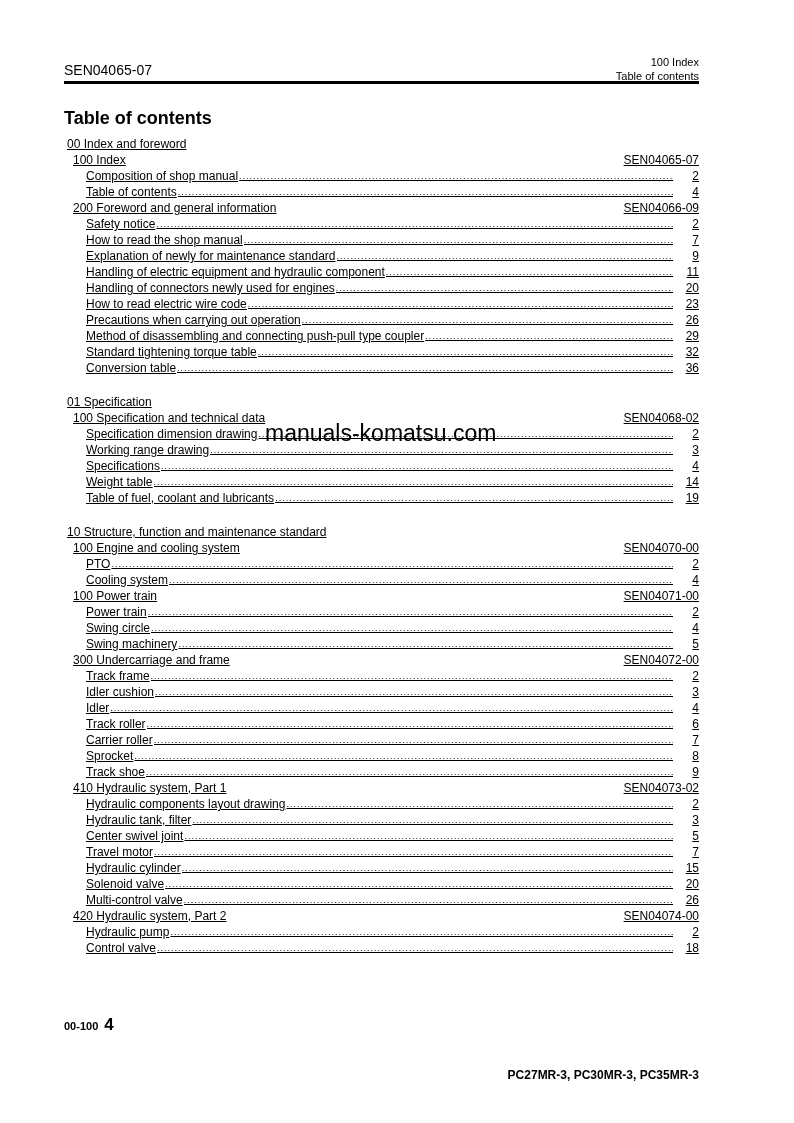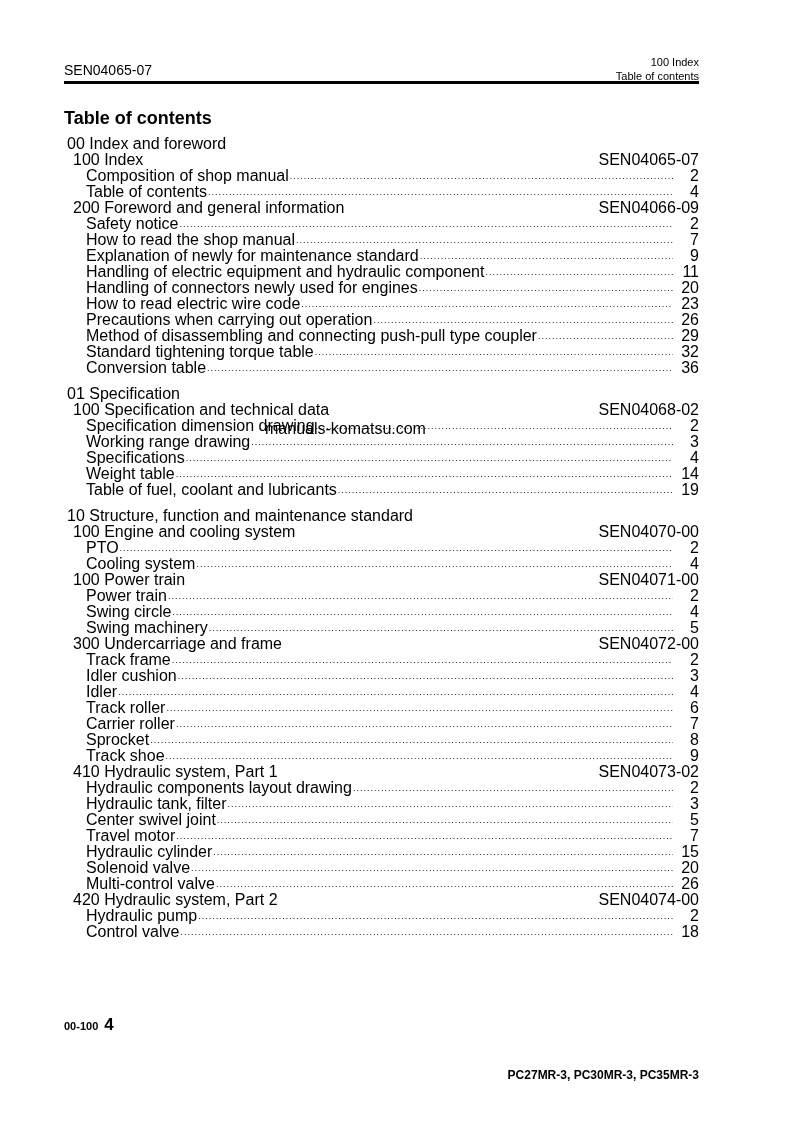--- a/index.html
+++ b/index.html
@@ -1,30 +1,30 @@
 <!DOCTYPE html>
 <html><head>
 <meta charset="utf-8">
 <style>
   html, body { margin: 0; padding: 0; background: #ffffff; }
   body { width: 794px; height: 1123px; position: relative; font-family: "Liberation Sans", sans-serif; color: #000; overflow: hidden; }
   .hdr-left { position: absolute; left: 64px; top: 62px; font-size: 14px; }
   .hdr-right { position: absolute; right: 95px; top: 55px; font-size: 11px; text-align: right; line-height: 14px; }
   .hdr-rule { position: absolute; left: 64px; top: 81px; width: 635px; height: 3px; background: #000; }
   .page-title { position: absolute; left: 64px; top: 108px; font-size: 18px; font-weight: bold; }
-  .toc { position: absolute; left: 64px; top: 136px; width: 635px; font-size: 16px; }
+  .toc { position: absolute; left: 64px; top: 136px; width: 635px; font-size: 12px; text-decoration: underline; }
   .chapter { height: 16px; line-height: 16px; padding-left: 3px; }
-  .chapter.gap { margin-top: 10px; }
+  .chapter.gap { margin-top: 18px; }
   .section { display: flex; justify-content: space-between; height: 16px; line-height: 16px; padding-left: 9px; }
   .entry { display: flex; align-items: flex-end; height: 16px; line-height: 16px; padding-left: 22px; }
   .entry .t { white-space: nowrap; }
   .entry .dots { flex: 1; overflow: hidden; white-space: nowrap; margin: 0 4px 0 1px; letter-spacing: 1px; font-size: 9px; }
   .entry .dots::after { content: "................................................................................................................................................................................................................................................................................................"; }
   .entry .p { min-width: 22px; text-align: right; }
-  .watermark { position: absolute; left: 265px; top: 420px; font-size: 16px; color: #000; background: transparent; }
+  .watermark { position: absolute; left: 265px; top: 420px; font-size: 23px; color: #000; background: transparent; }
   .ftr-left { position: absolute; left: 64px; top: 1015px; font-size: 11px; font-weight: bold; }
   .ftr-left .pg { font-size: 17px; margin-left: 6px; }
   .ftr-right { position: absolute; right: 95px; top: 1068px; font-size: 12px; font-weight: bold; padding-left: 28px; }
 </style>
 </head>
 <body>
 
 <div class="hdr-left">SEN04065-07</div>
 <div class="hdr-right">
   <div>100 Index</div>

